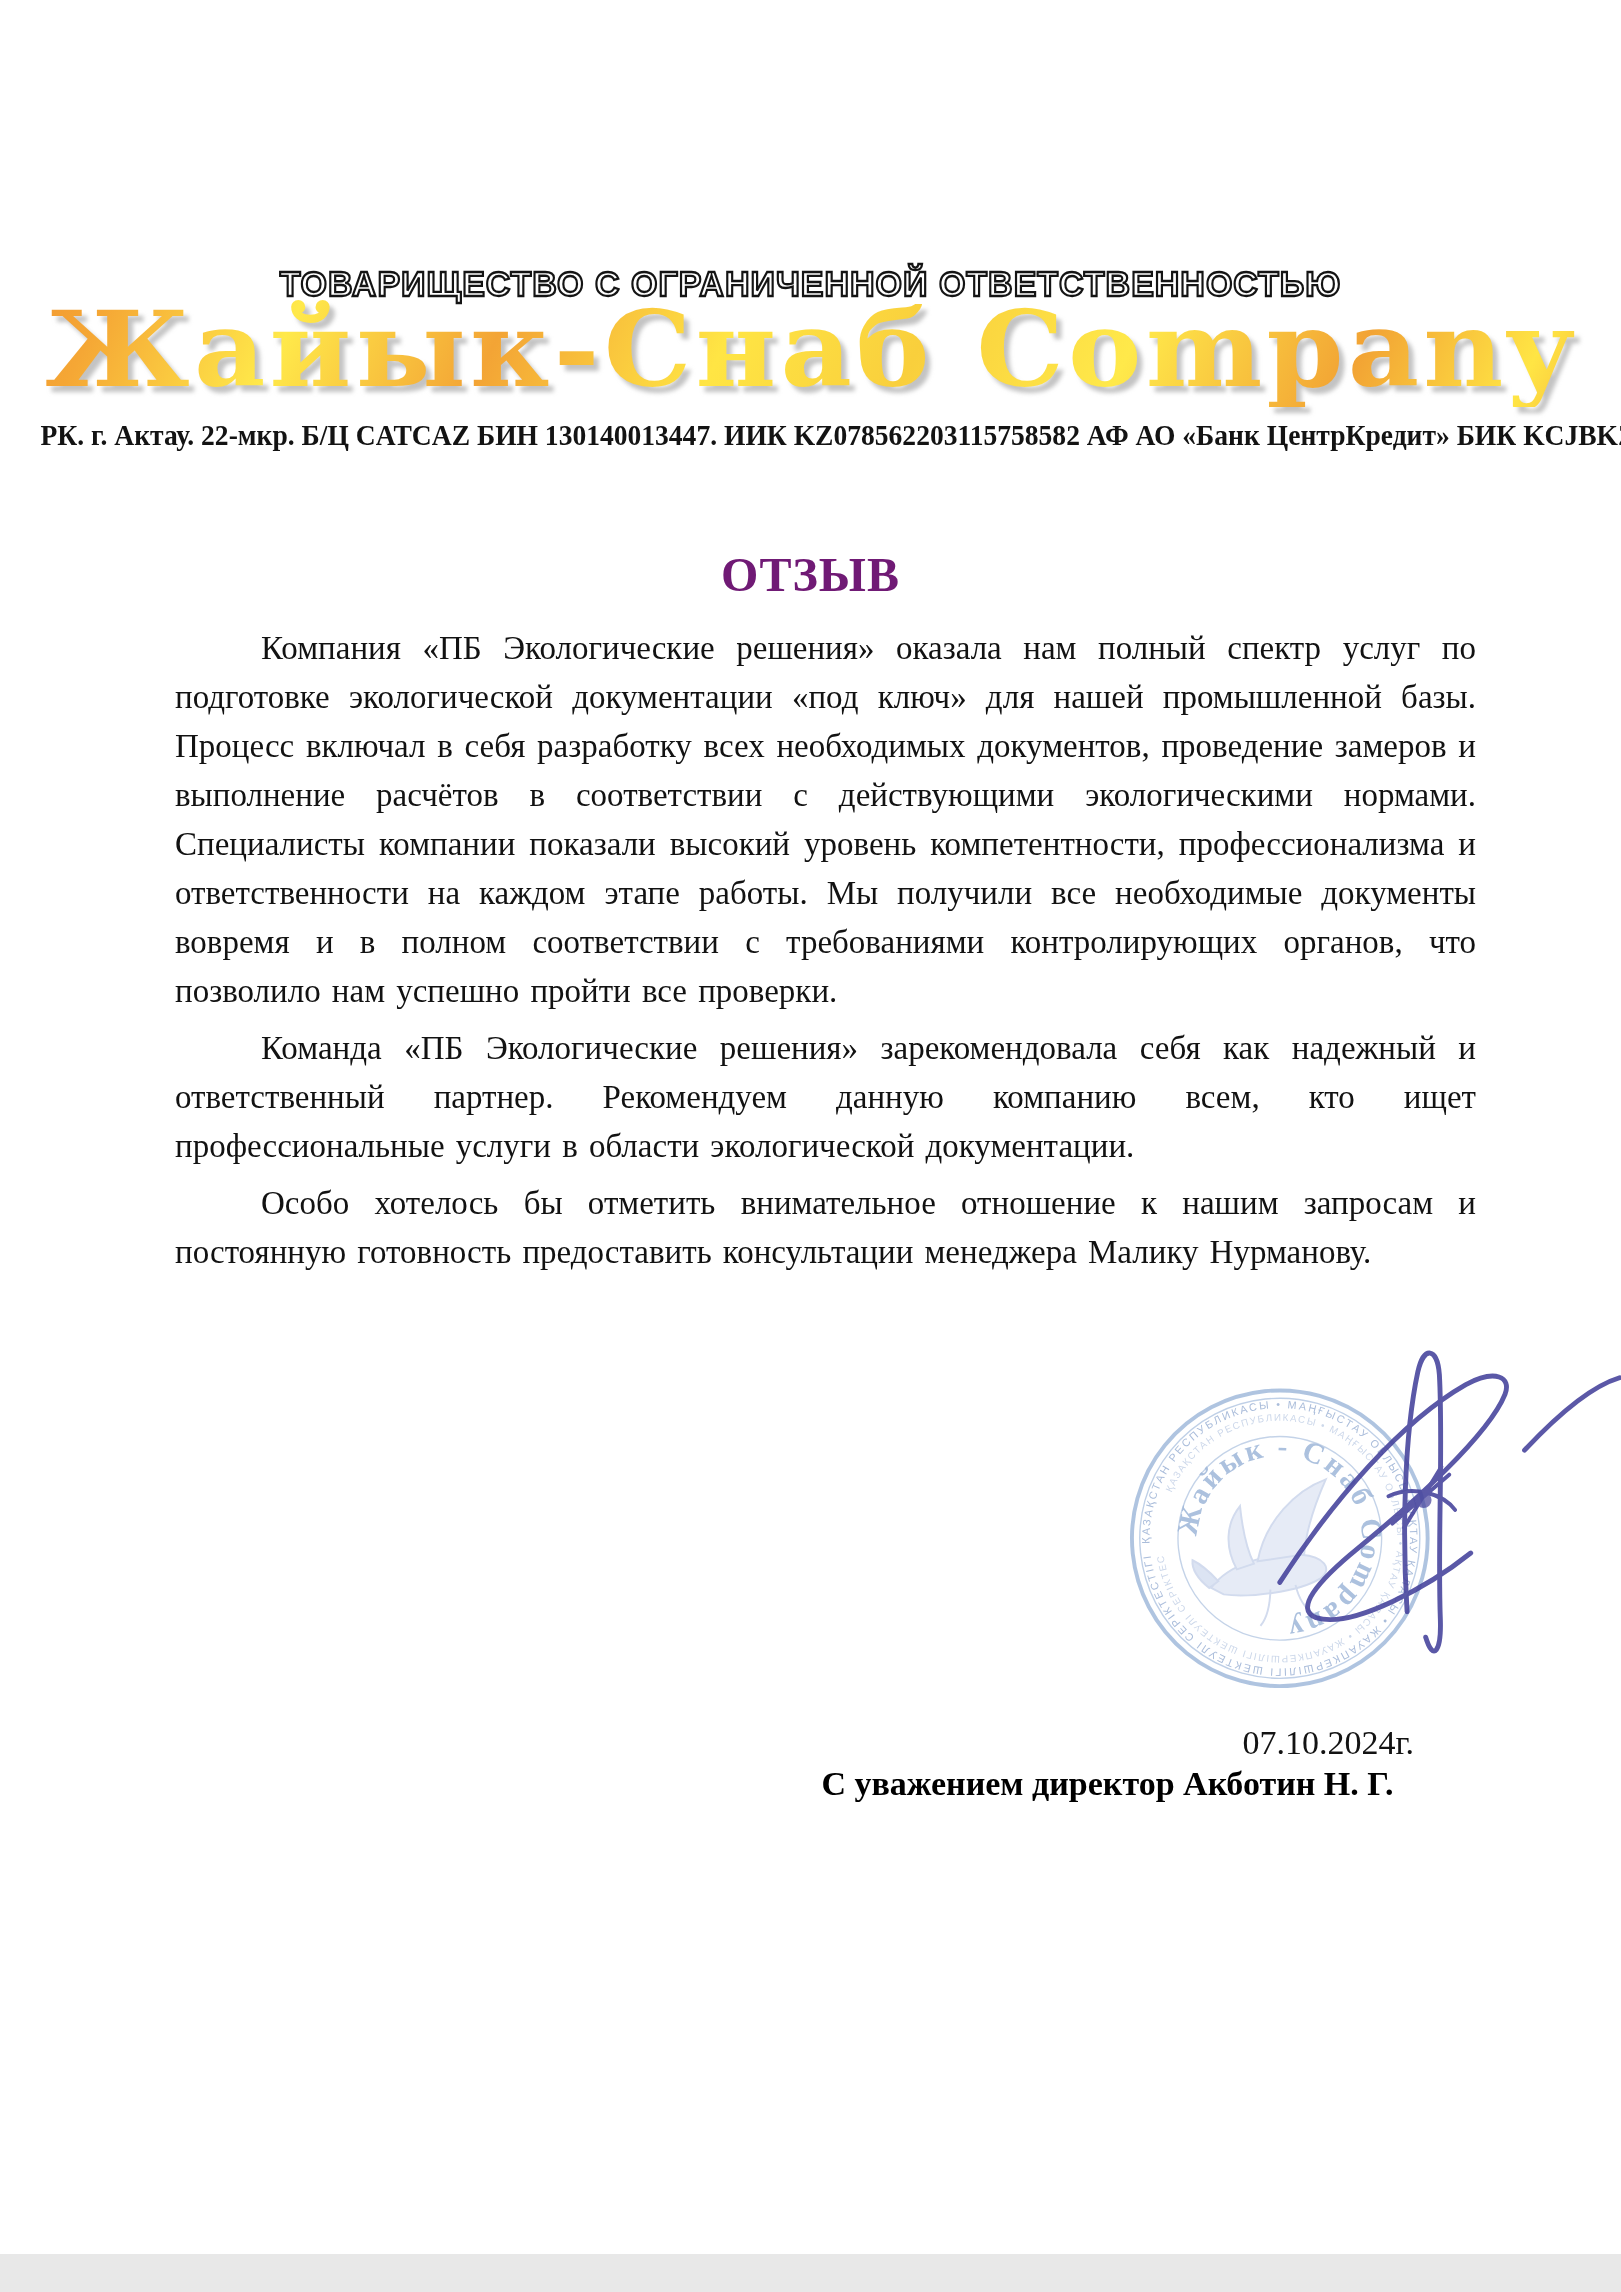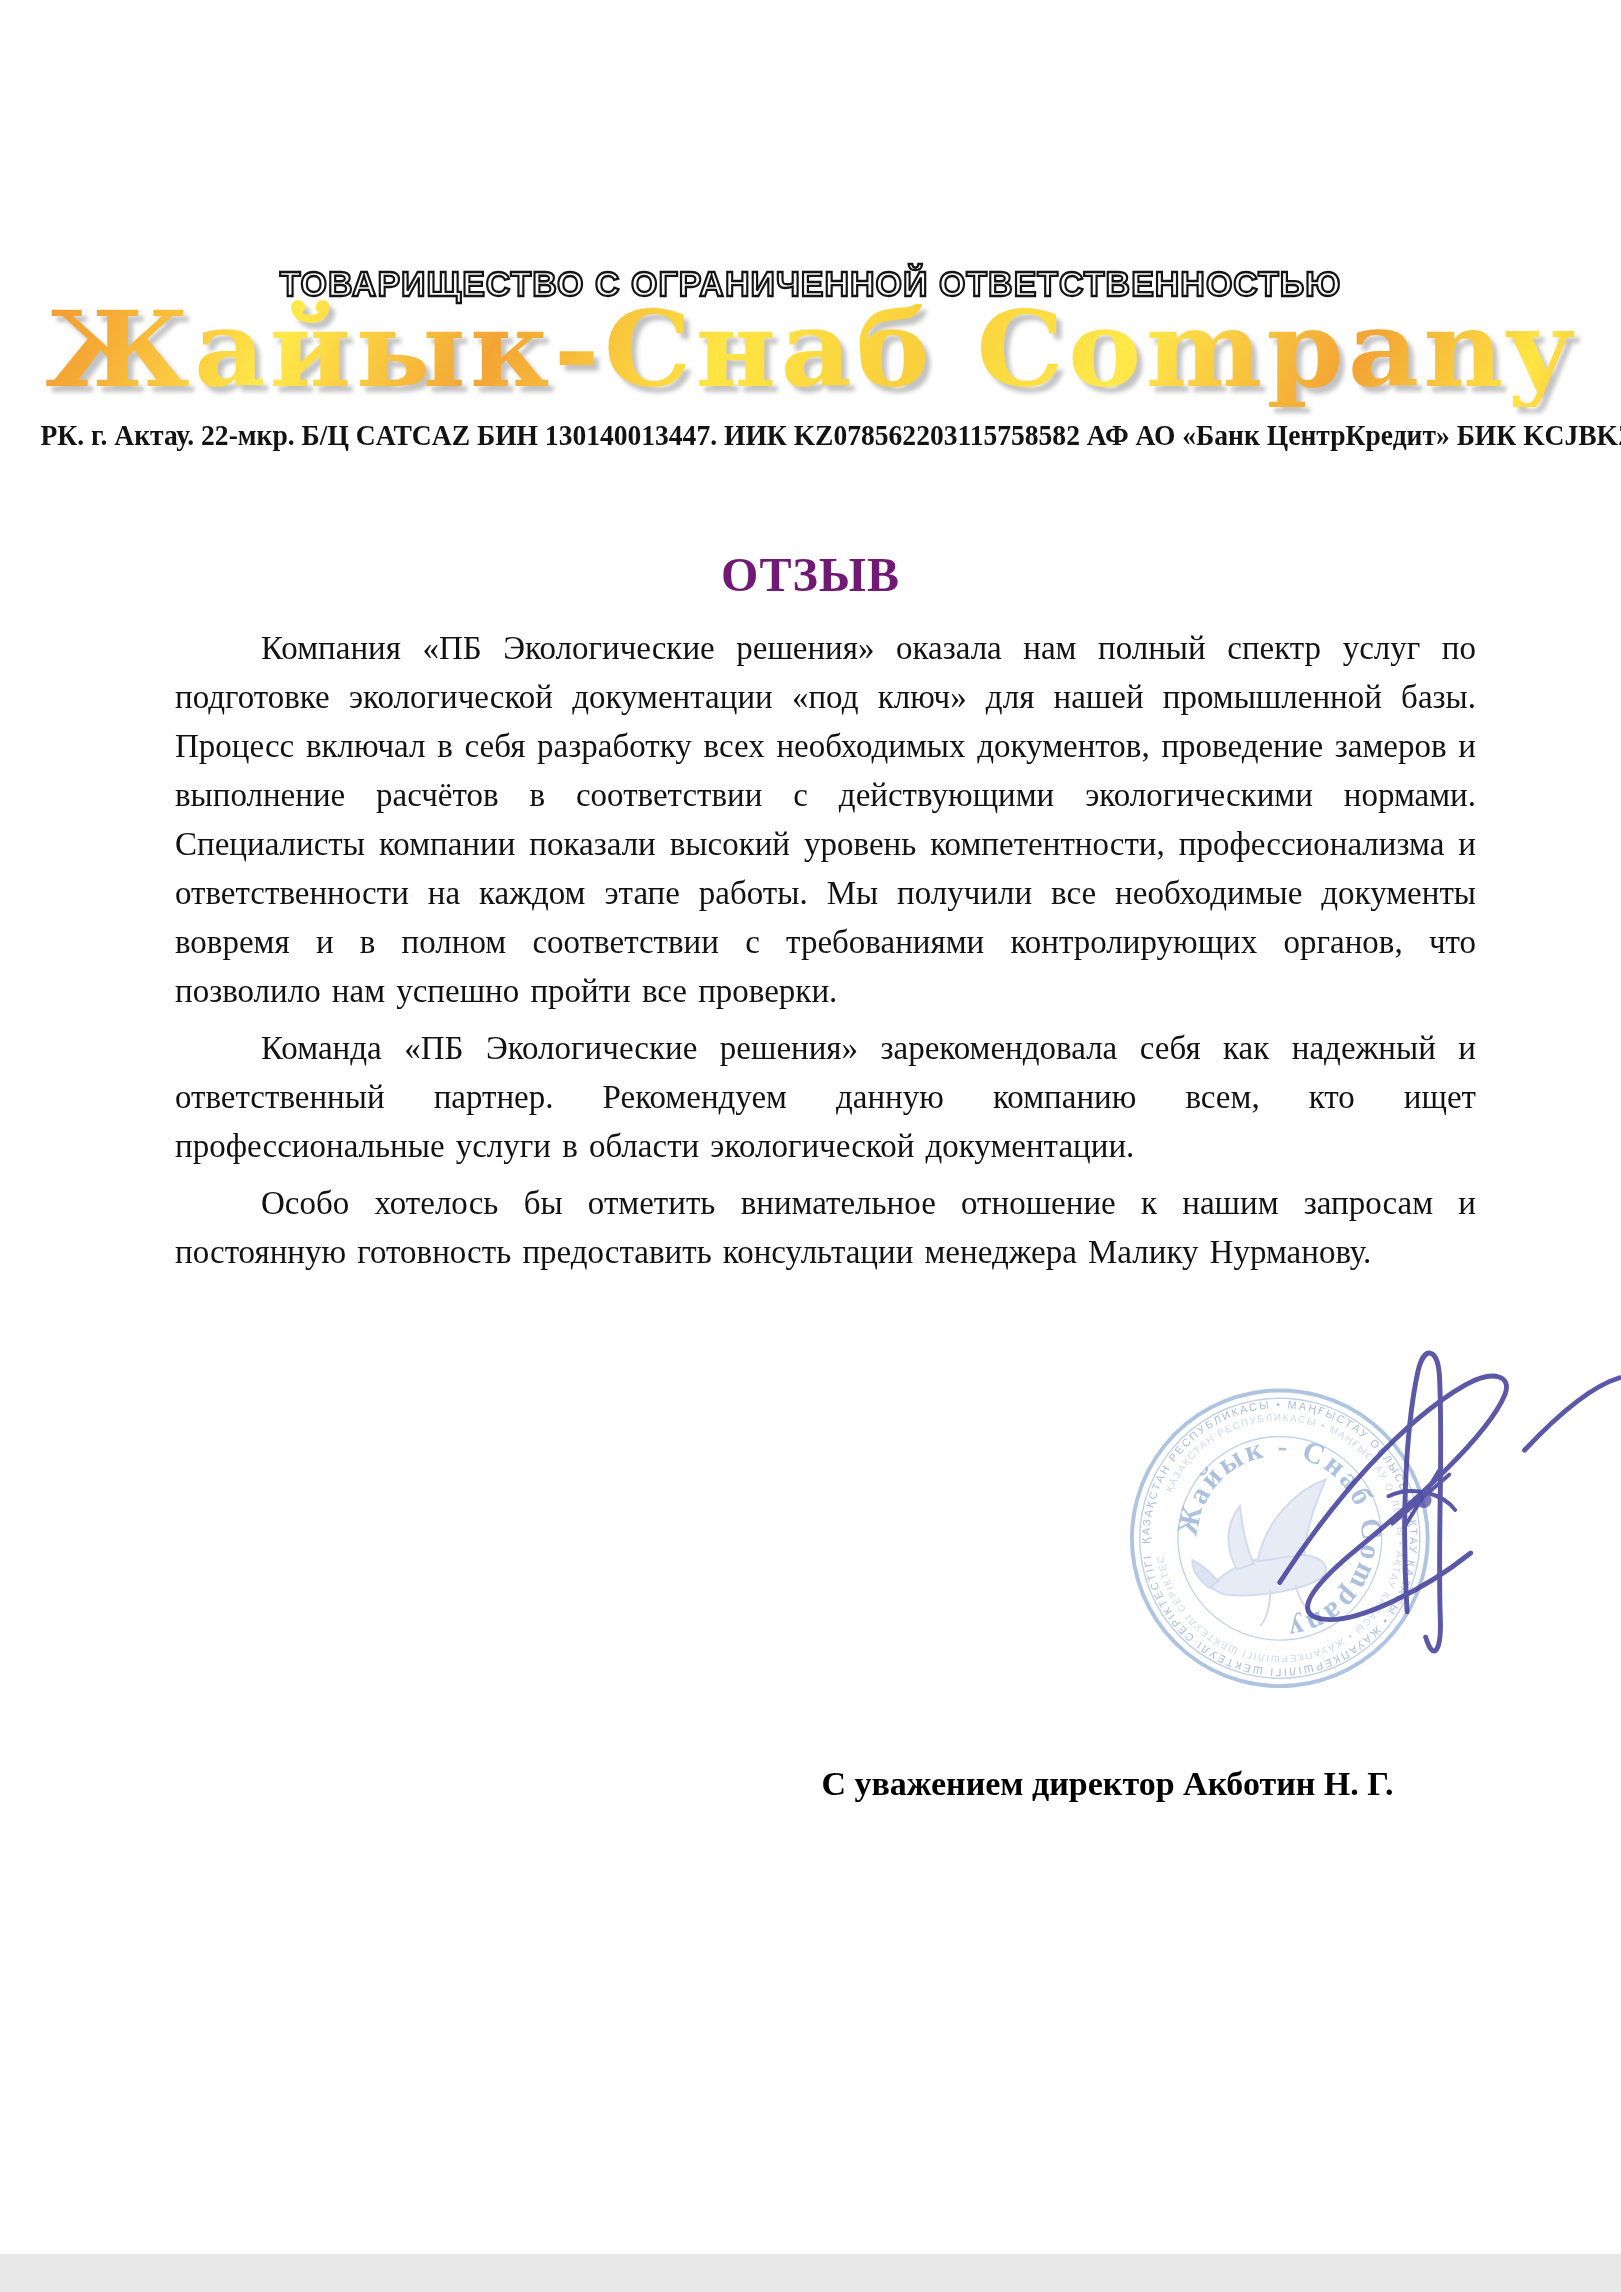--- a/index.html
+++ b/index.html
@@ -129,16 +129,17 @@
 
     <g fill="none" stroke="#44419b" stroke-width="5" stroke-linecap="round" opacity="0.88">
       <path d="M 225 270 C 280 185 350 105 415 68 C 445 52 462 60 455 78 C 438 120 360 190 305 235 C 262 270 240 298 262 306 C 300 318 380 272 420 240"></path>
       <path d="M 355 300 C 350 220 352 120 366 55 C 372 28 386 30 388 58 C 392 130 386 230 389 308 C 390 340 382 352 374 326"></path>
       <path d="M 475 135 C 520 87 552 67 572 61"></path>
       <path d="M 340 210 L 398 160 M 390 152 L 352 214 M 336 182 C 362 170 392 180 404 196" stroke-width="4"></path>
       <circle cx="372" cy="186" r="8" fill="#44419b" stroke="none" opacity="0.8"></circle>
     </g>
   </svg>
 
+  <div class="date-line">07.10.2024г.</div>
   <div class="signoff-line">С уважением директор Акботин Н. Г.</div>
 
 </div>
 
 
 </body></html>

